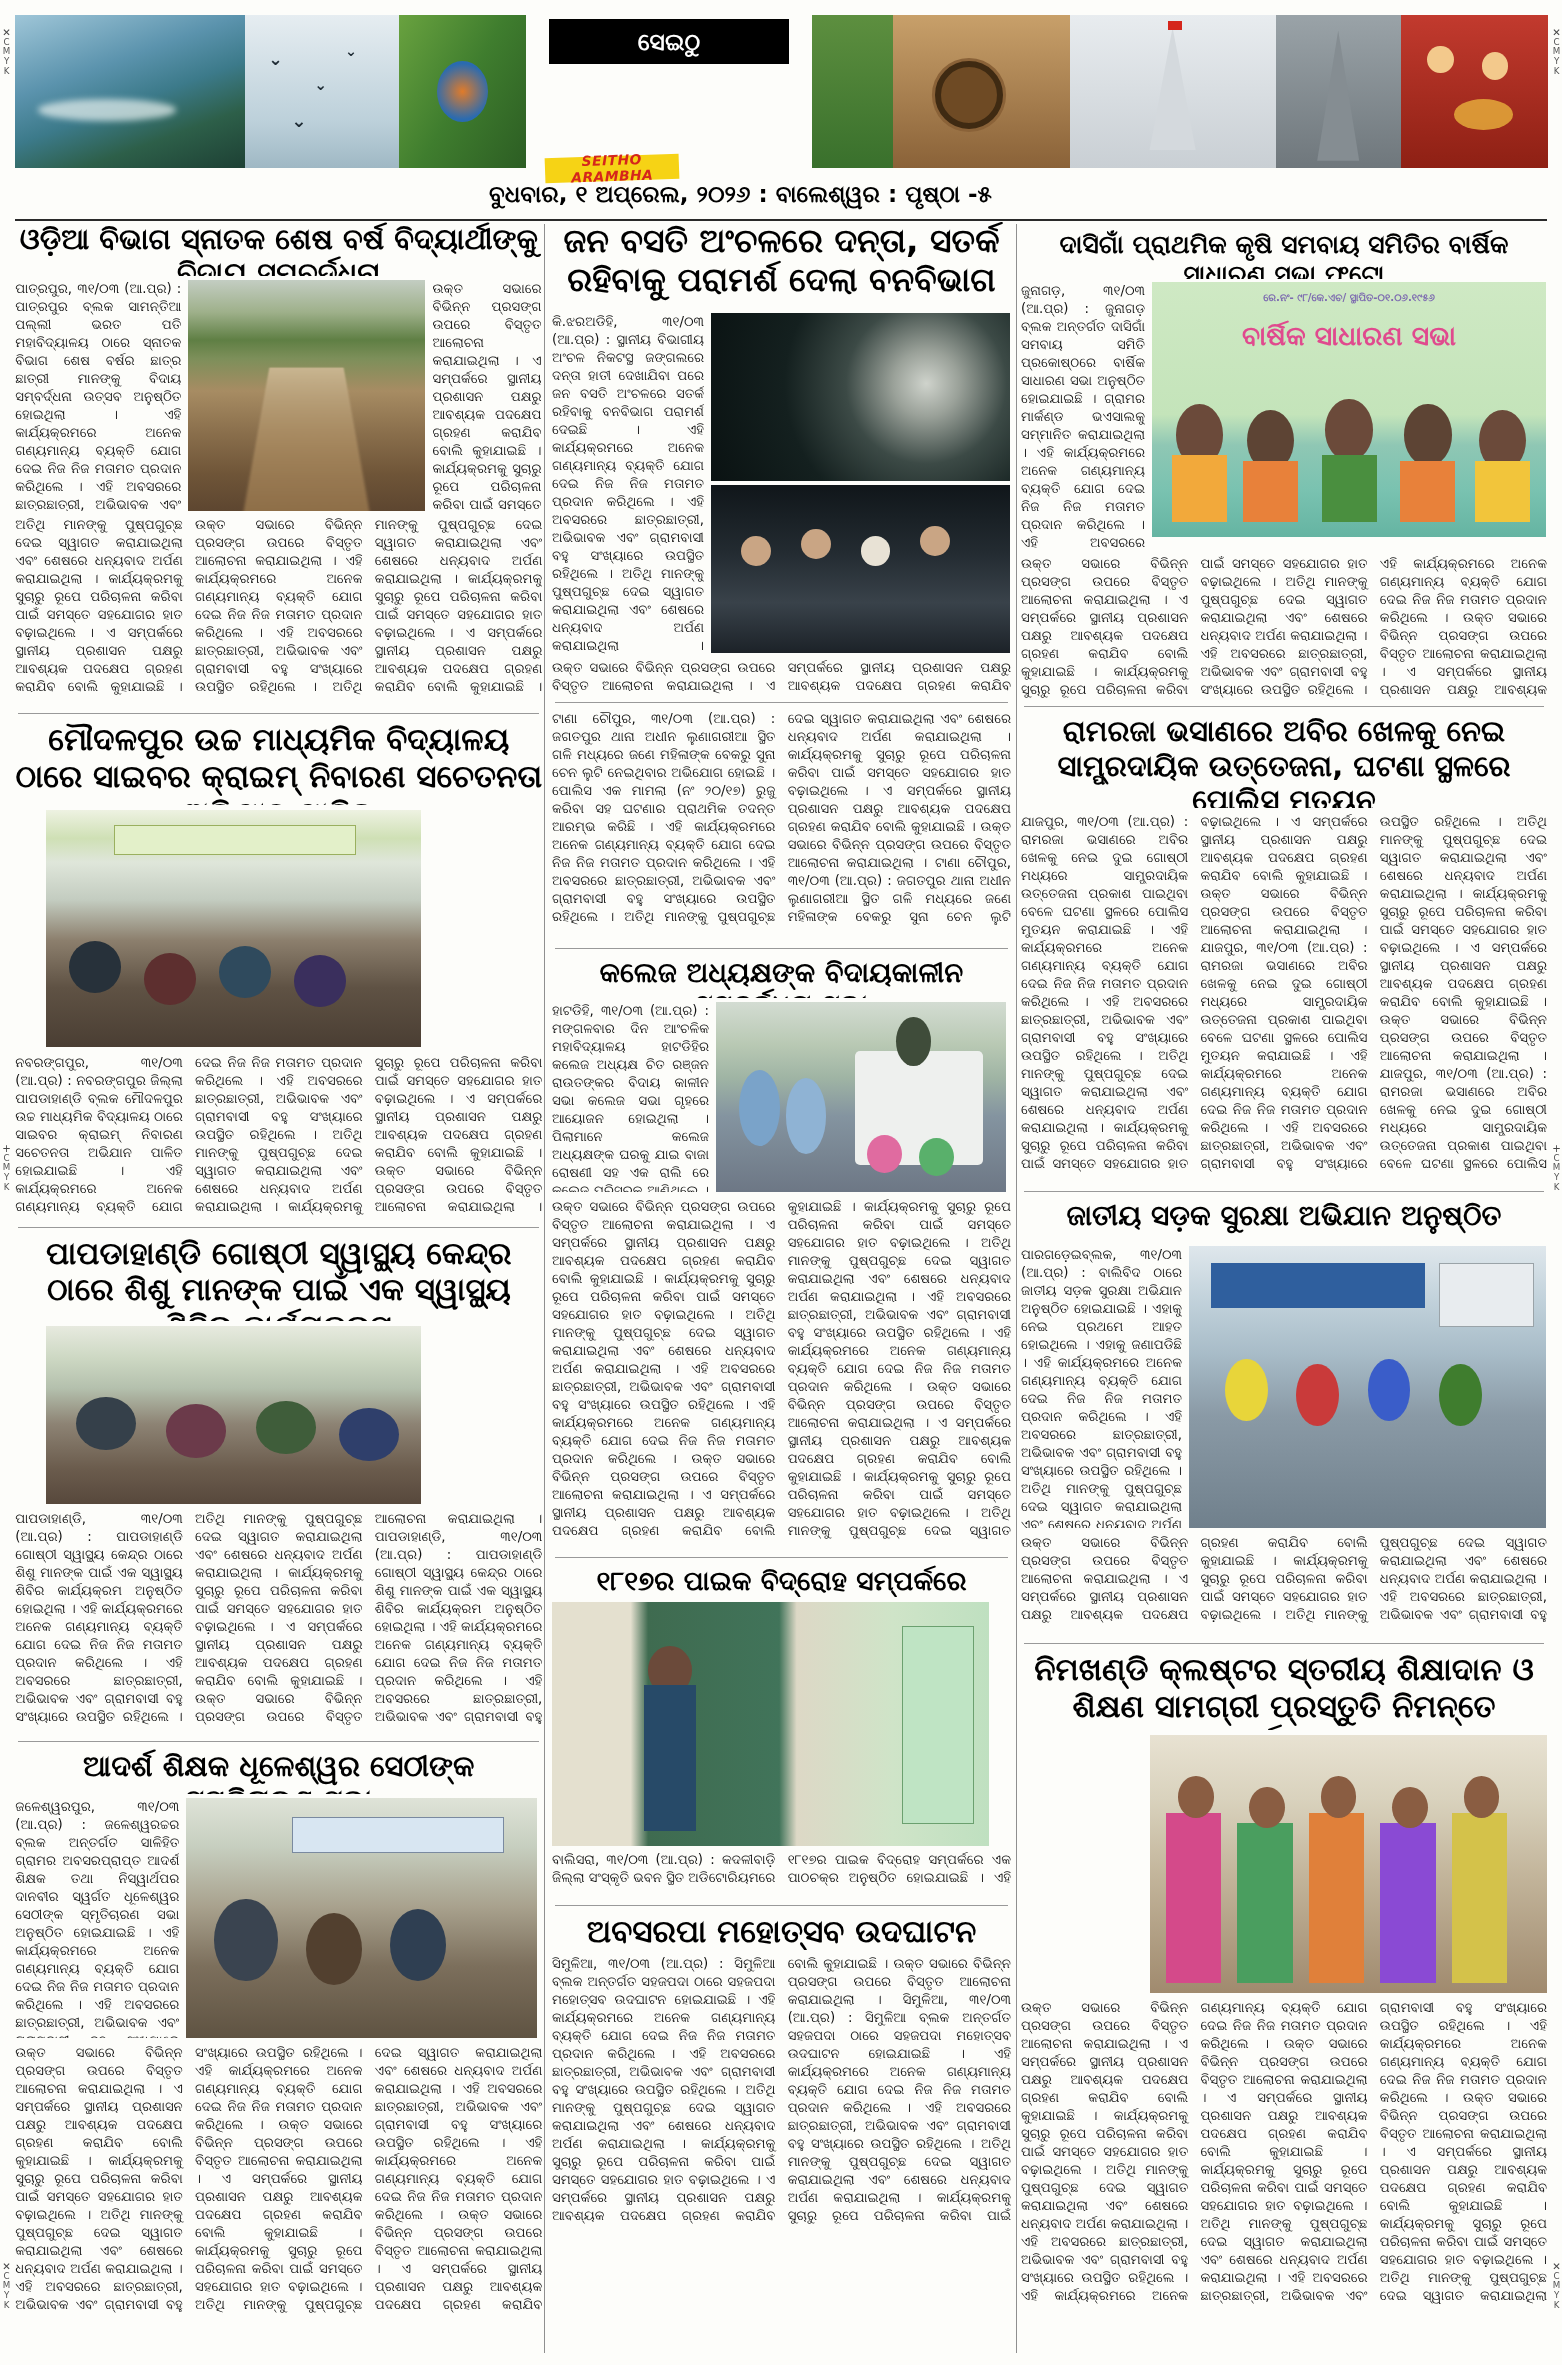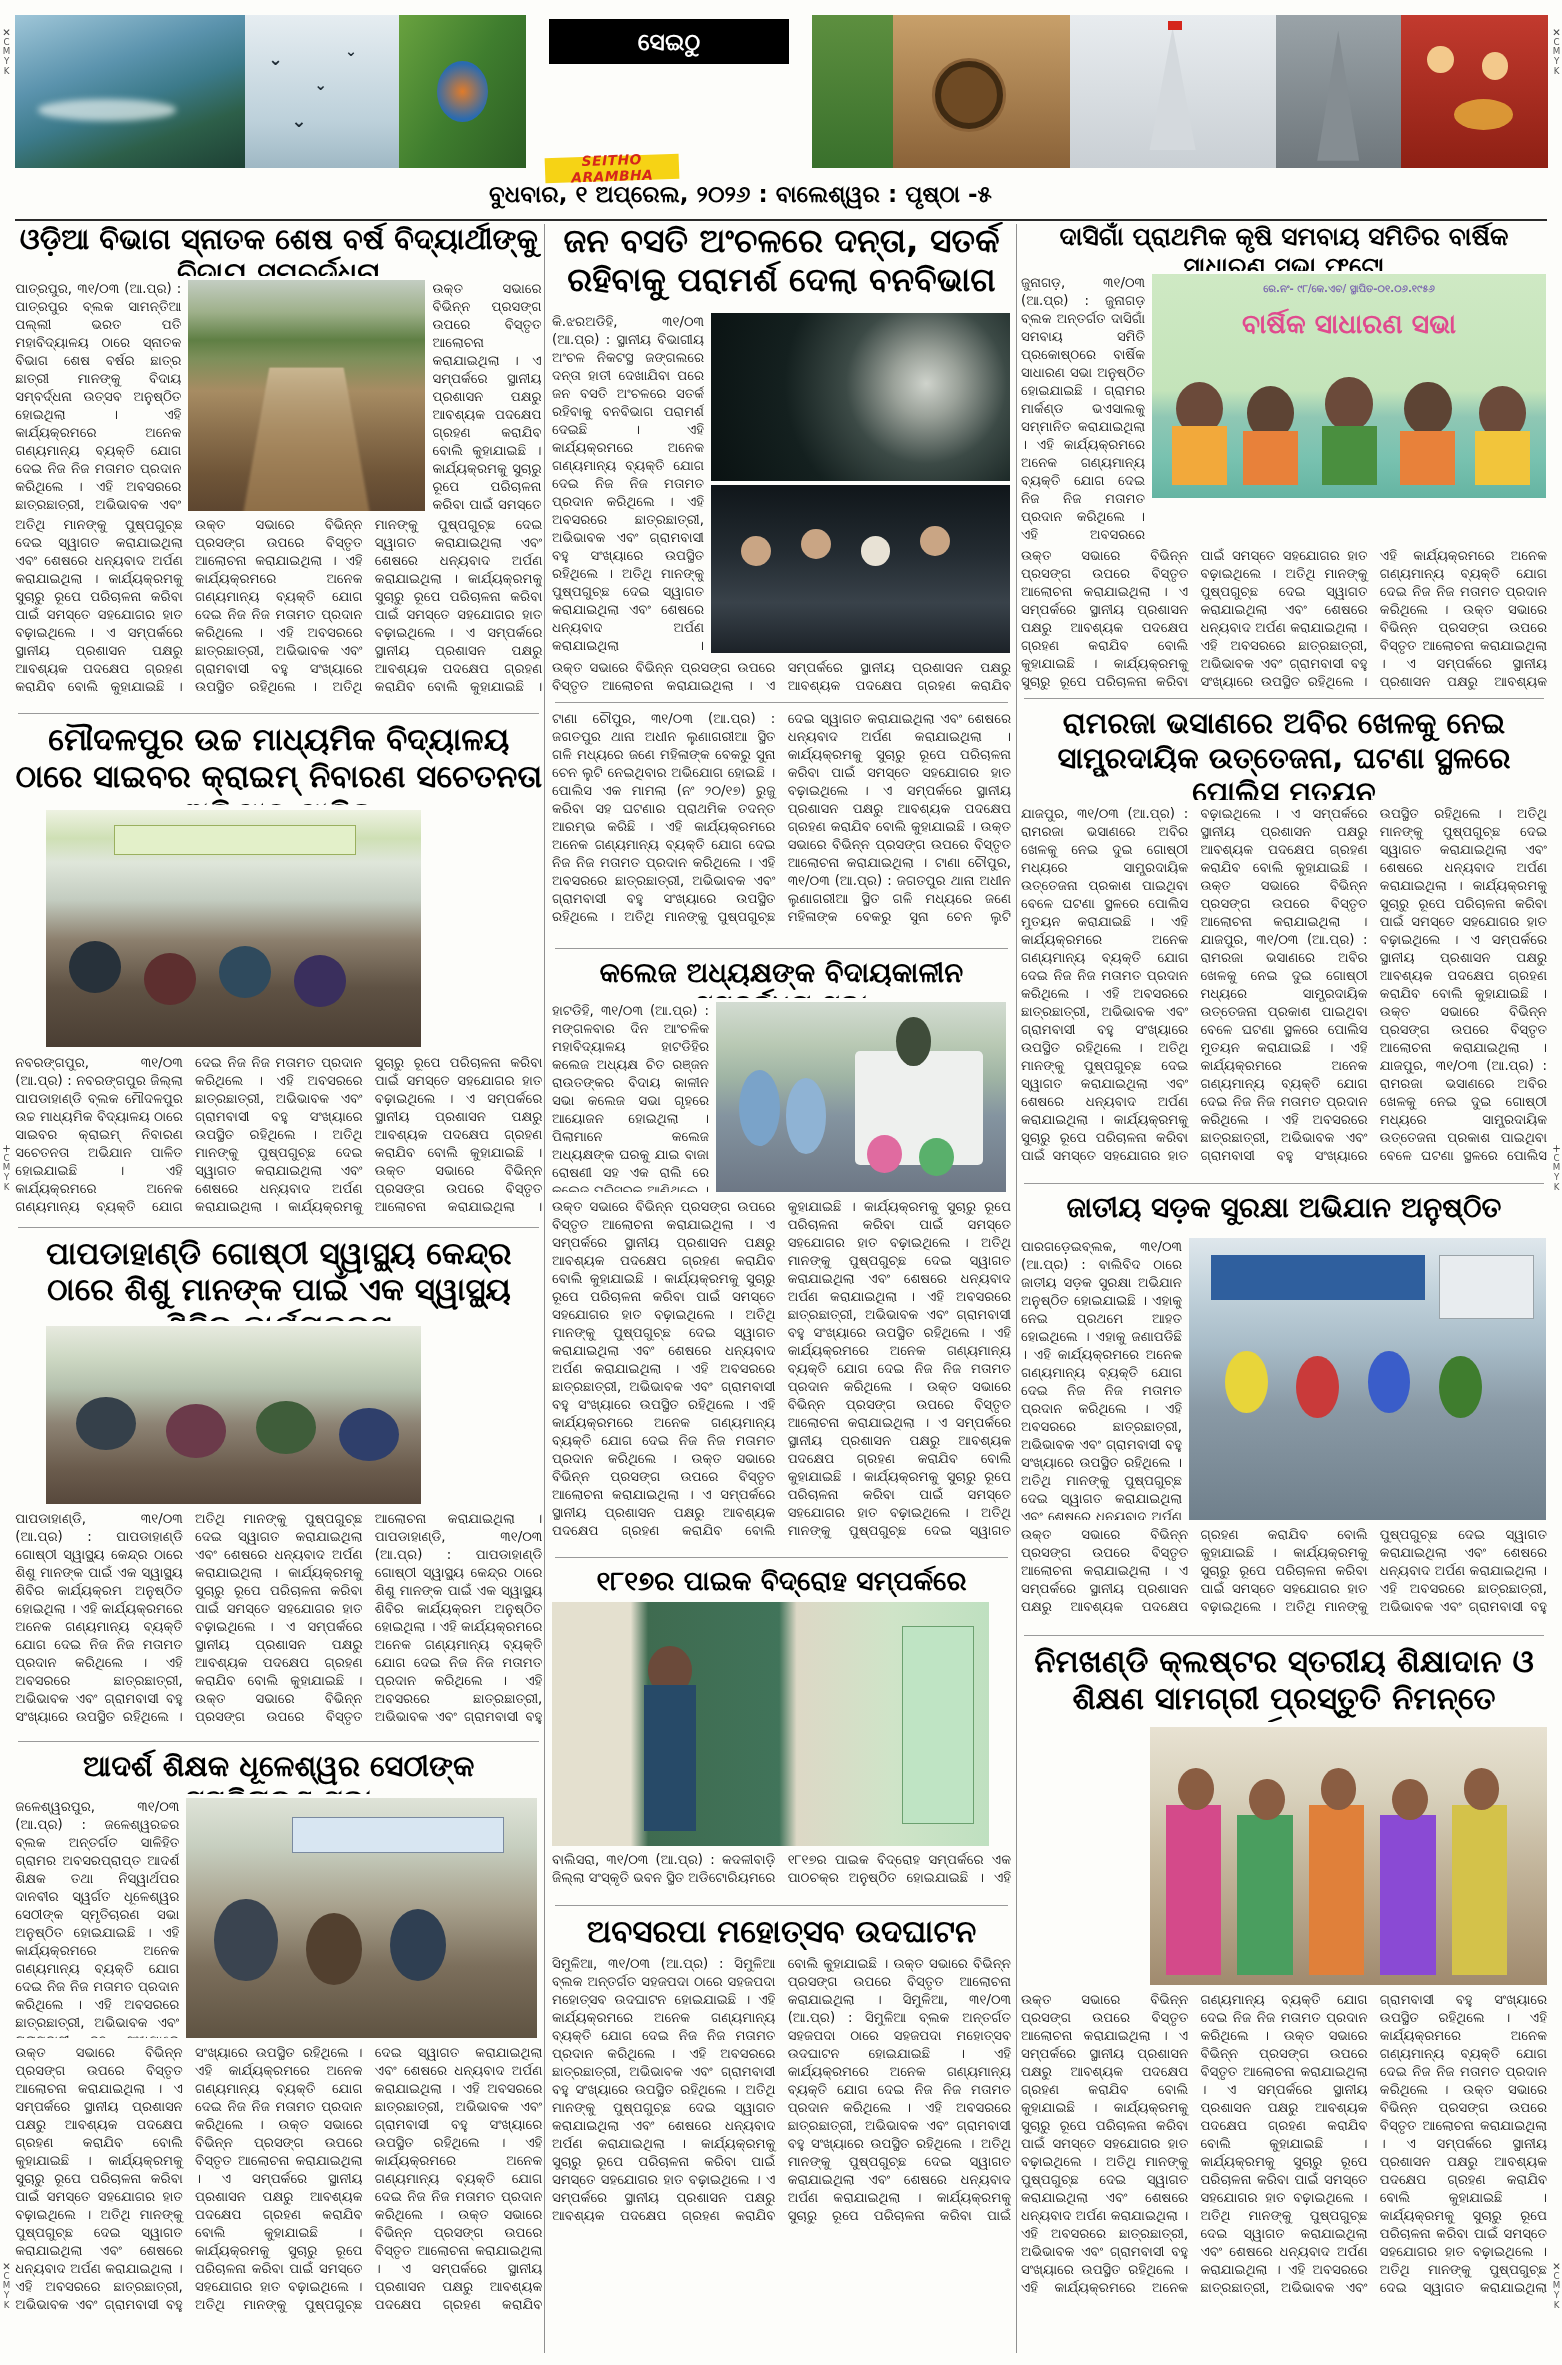--- a/index.html
+++ b/index.html
@@ -246,27 +246,27 @@
     </div>
 
     <div class="sep"></div>
 
     <div>
       <div class="hl" style="font-size:31px;height:37px;">ଅବସରପା ମହୋତ୍ସବ ଉଦଘାଟନ</div>
       <div class="bt" style="column-count:2;height:286px;margin-top:5.1px;">ସିମୁଳିଆ, ୩୧/୦୩ (ଆ.ପ୍ର) : ସିମୁଳିଆ ବ୍ଲକ ଅନ୍ତର୍ଗତ ସହଜପଦା ଠାରେ ସହଜପଦା ମହୋତ୍ସବ ଉଦଘାଟନ ହୋଇଯାଇଛି । ଏହି କାର୍ଯ୍ୟକ୍ରମରେ ଅନେକ ଗଣ୍ୟମାନ୍ୟ ବ୍ୟକ୍ତି ଯୋଗ ଦେଇ ନିଜ ନିଜ ମତାମତ ପ୍ରଦାନ କରିଥିଲେ । ଏହି ଅବସରରେ ଛାତ୍ରଛାତ୍ରୀ, ଅଭିଭାବକ ଏବଂ ଗ୍ରାମବାସୀ ବହୁ ସଂଖ୍ୟାରେ ଉପସ୍ଥିତ ରହିଥିଲେ । ଅତିଥି ମାନଙ୍କୁ ପୁଷ୍ପଗୁଚ୍ଛ ଦେଇ ସ୍ୱାଗତ କରାଯାଇଥିଲା ଏବଂ ଶେଷରେ ଧନ୍ୟବାଦ ଅର୍ପଣ କରାଯାଇଥିଲା । କାର୍ଯ୍ୟକ୍ରମକୁ ସୁଚାରୁ ରୂପେ ପରିଚାଳନା କରିବା ପାଇଁ ସମସ୍ତେ ସହଯୋଗର ହାତ ବଢ଼ାଇଥିଲେ । ଏ ସମ୍ପର୍କରେ ସ୍ଥାନୀୟ ପ୍ରଶାସନ ପକ୍ଷରୁ ଆବଶ୍ୟକ ପଦକ୍ଷେପ ଗ୍ରହଣ କରାଯିବ ବୋଲି କୁହାଯାଇଛି । ଉକ୍ତ ସଭାରେ ବିଭିନ୍ନ ପ୍ରସଙ୍ଗ ଉପରେ ବିସ୍ତୃତ ଆଲୋଚନା କରାଯାଇଥିଲା । ସିମୁଳିଆ, ୩୧/୦୩ (ଆ.ପ୍ର) : ସିମୁଳିଆ ବ୍ଲକ ଅନ୍ତର୍ଗତ ସହଜପଦା ଠାରେ ସହଜପଦା ମହୋତ୍ସବ ଉଦଘାଟନ ହୋଇଯାଇଛି । ଏହି କାର୍ଯ୍ୟକ୍ରମରେ ଅନେକ ଗଣ୍ୟମାନ୍ୟ ବ୍ୟକ୍ତି ଯୋଗ ଦେଇ ନିଜ ନିଜ ମତାମତ ପ୍ରଦାନ କରିଥିଲେ । ଏହି ଅବସରରେ ଛାତ୍ରଛାତ୍ରୀ, ଅଭିଭାବକ ଏବଂ ଗ୍ରାମବାସୀ ବହୁ ସଂଖ୍ୟାରେ ଉପସ୍ଥିତ ରହିଥିଲେ । ଅତିଥି ମାନଙ୍କୁ ପୁଷ୍ପଗୁଚ୍ଛ ଦେଇ ସ୍ୱାଗତ କରାଯାଇଥିଲା ଏବଂ ଶେଷରେ ଧନ୍ୟବାଦ ଅର୍ପଣ କରାଯାଇଥିଲା । କାର୍ଯ୍ୟକ୍ରମକୁ ସୁଚାରୁ ରୂପେ ପରିଚାଳନା କରିବା ପାଇଁ ସମସ୍ତେ ସହଯୋଗର ହାତ ବଢ଼ାଇଥିଲେ । ଏ ସମ୍ପର୍କରେ ସ୍ଥାନୀୟ ପ୍ରଶାସନ ପକ୍ଷରୁ ଆବଶ୍ୟକ ପଦକ୍ଷେପ ଗ୍ରହଣ କରାଯିବ ବୋଲି କୁହାଯାଇଛି । ଉକ୍ତ ସଭାରେ ବିଭିନ୍ନ ପ୍ରସଙ୍ଗ ଉପରେ ବିସ୍ତୃତ ଆଲୋଚନା କରାଯାଇଥିଲା । ସିମୁଳିଆ, ୩୧/୦୩ (ଆ.ପ୍ର) : ସିମୁଳିଆ ବ୍ଲକ ଅନ୍ତର୍ଗତ ସହଜପଦା ଠାରେ ସହଜପଦା ମହୋତ୍ସବ ଉଦଘାଟନ ହୋଇଯାଇଛି । ଏହି କାର୍ଯ୍ୟକ୍ରମରେ ଅନେକ ଗଣ୍ୟମାନ୍ୟ ବ୍ୟକ୍ତି ଯୋଗ ଦେଇ ନିଜ ନିଜ ମତାମତ ପ୍ରଦାନ କରିଥିଲେ । ଏହି ଅବସରରେ ଛାତ୍ରଛାତ୍ରୀ, ଅଭିଭାବକ ଏବଂ ଗ୍ରାମବାସୀ ବହୁ ସଂଖ୍ୟାରେ ଉପସ୍ଥିତ ରହିଥିଲେ । ଅତିଥି ମାନଙ୍କୁ ପୁଷ୍ପଗୁଚ୍ଛ ଦେଇ ସ୍ୱାଗତ କରାଯାଇଥିଲା ଏବଂ ଶେଷରେ ଧନ୍ୟବାଦ ଅର୍ପଣ କରାଯାଇଥିଲା । କାର୍ଯ୍ୟକ୍ରମକୁ ସୁଚାରୁ ରୂପେ ପରିଚାଳନା କରିବା ପାଇଁ ସମସ୍ତେ ସହଯୋଗର ହାତ ବଢ଼ାଇଥିଲେ । ଏ ସମ୍ପର୍କରେ ସ୍ଥାନୀୟ ପ୍ରଶାସନ ପକ୍ଷରୁ ଆବଶ୍ୟକ ପଦକ୍ଷେପ ଗ୍ରହଣ କରାଯିବ ବୋଲି କୁହାଯାଇଛି । ଉକ୍ତ ସଭାରେ ବିଭିନ୍ନ ପ୍ରସଙ୍ଗ ଉପରେ ବିସ୍ତୃତ ଆଲୋଚନା କରାଯାଇଥିଲା । ସିମୁଳିଆ, ୩୧/୦୩ (ଆ.ପ୍ର) : ସିମୁଳିଆ ବ୍ଲକ ଅନ୍ତର୍ଗତ ସହଜପଦା ଠାରେ ସହଜପଦା ମହୋତ୍ସବ ଉଦଘାଟନ ହୋଇଯାଇଛି । ଏହି କାର୍ଯ୍ୟକ୍ରମରେ ଅନେକ ଗଣ୍ୟମାନ୍ୟ ବ୍ୟକ୍ତି ଯୋଗ ଦେଇ ନିଜ ନିଜ ମତାମତ ପ୍ରଦାନ କରିଥିଲେ । ଏହି ଅବସରରେ ଛାତ୍ରଛାତ୍ରୀ, ଅଭିଭାବକ ଏବଂ ଗ୍ରାମବାସୀ ବହୁ ସଂଖ୍ୟାରେ ଉପସ୍ଥିତ ରହିଥିଲେ । ଅତିଥି ମାନଙ୍କୁ ପୁଷ୍ପଗୁଚ୍ଛ ଦେଇ ସ୍ୱାଗତ କରାଯାଇଥିଲା ଏବଂ ଶେଷରେ ଧନ୍ୟବାଦ ଅର୍ପଣ କରାଯାଇଥିଲା । କାର୍ଯ୍ୟକ୍ରମକୁ ସୁଚାରୁ ରୂପେ ପରିଚାଳନା କରିବା ପାଇଁ ସମସ୍ତେ ସହଯୋଗର ହାତ ବଢ଼ାଇଥିଲେ । ଏ ସମ୍ପର୍କରେ ସ୍ଥାନୀୟ ପ୍ରଶାସନ ପକ୍ଷରୁ ଆବଶ୍ୟକ ପଦକ୍ଷେପ ଗ୍ରହଣ କରାଯିବ ବୋଲି କୁହାଯାଇଛି । ଉକ୍ତ ସଭାରେ ବିଭିନ୍ନ ପ୍ରସଙ୍ଗ ଉପରେ ବିସ୍ତୃତ ଆଲୋଚନା କରାଯାଇଥିଲା । ସିମୁଳିଆ, ୩୧/୦୩ (ଆ.ପ୍ର) : ସିମୁଳିଆ ବ୍ଲକ ଅନ୍ତର୍ଗତ ସହଜପଦା ଠାରେ ସହଜପଦା ମହୋତ୍ସବ ଉଦଘାଟନ ହୋଇଯାଇଛି । ଏହି କାର୍ଯ୍ୟକ୍ରମରେ ଅନେକ ଗଣ୍ୟମାନ୍ୟ ବ୍ୟକ୍ତି ଯୋଗ ଦେଇ ନିଜ ନିଜ ମତାମତ ପ୍ରଦାନ କରିଥିଲେ । ଏହି ଅବସରରେ ଛାତ୍ରଛାତ୍ରୀ, ଅଭିଭାବକ ଏବଂ ଗ୍ରାମବାସୀ ବହୁ ସଂଖ୍ୟାରେ ଉପସ୍ଥିତ ରହିଥିଲେ । ଅତିଥି ମାନଙ୍କୁ ପୁଷ୍ପଗୁଚ୍ଛ ଦେଇ ସ୍ୱାଗତ କରାଯାଇଥିଲା ଏବଂ ଶେଷରେ ଧନ୍ୟବାଦ ଅର୍ପଣ କରାଯାଇଥିଲା । କାର୍ଯ୍ୟକ୍ରମକୁ ସୁଚାରୁ ରୂପେ ପରିଚାଳନା କରିବା ପାଇଁ ସମସ୍ତେ ସହଯୋଗର ହାତ ବଢ଼ାଇଥିଲେ । ଏ ସମ୍ପର୍କରେ ସ୍ଥାନୀୟ ପ୍ରଶାସନ ପକ୍ଷରୁ ଆବଶ୍ୟକ ପଦକ୍ଷେପ ଗ୍ରହଣ କରାଯିବ ବୋଲି କୁହାଯାଇଛି । ଉକ୍ତ ସଭାରେ ବିଭିନ୍ନ ପ୍ରସଙ୍ଗ ଉପରେ ବିସ୍ତୃତ ଆଲୋଚନା କରାଯାଇଥିଲା । ସିମୁଳିଆ, ୩୧/୦୩ (ଆ.ପ୍ର) : ସିମୁଳିଆ ବ୍ଲକ ଅନ୍ତର୍ଗତ ସହଜପଦା ଠାରେ ସହଜପଦା ମହୋତ୍ସବ ଉଦଘାଟନ ହୋଇଯାଇଛି । ଏହି କାର୍ଯ୍ୟକ୍ରମରେ ଅନେକ ଗଣ୍ୟମାନ୍ୟ ବ୍ୟକ୍ତି ଯୋଗ ଦେଇ ନିଜ ନିଜ ମତାମତ ପ୍ରଦାନ କରିଥିଲେ । ଏହି ଅବସରରେ ଛାତ୍ରଛାତ୍ରୀ, ଅଭିଭାବକ ଏବଂ ଗ୍ରାମବାସୀ ବହୁ ସଂଖ୍ୟାରେ ଉପସ୍ଥିତ ରହିଥିଲେ । ଅତିଥି ମାନଙ୍କୁ ପୁଷ୍ପଗୁଚ୍ଛ ଦେଇ ସ୍ୱାଗତ କରାଯାଇଥିଲା ଏବଂ ଶେଷରେ ଧନ୍ୟବାଦ ଅର୍ପଣ କରାଯାଇଥିଲା । କାର୍ଯ୍ୟକ୍ରମକୁ ସୁଚାରୁ ରୂପେ ପରିଚାଳନା କରିବା ପାଇଁ ସମସ୍ତେ ସହଯୋଗର ହାତ ବଢ଼ାଇଥିଲେ । ଏ ସମ୍ପର୍କରେ ସ୍ଥାନୀୟ ପ୍ରଶାସନ ପକ୍ଷରୁ ଆବଶ୍ୟକ ପଦକ୍ଷେପ ଗ୍ରହଣ କରାଯିବ ବୋଲି କୁହାଯାଇଛି । ଉକ୍ତ ସଭାରେ ବିଭିନ୍ନ ପ୍ରସଙ୍ଗ ଉପରେ ବିସ୍ତୃତ ଆଲୋଚନା କରାଯାଇଥିଲା । </div>
     </div>
   </div>
 
-  <div class="group" style="left:1021px;width:526px;">
+  <div class="group" style="left:1021px;width:526px;margin-top:8px;">
 
     <div>
       <div class="hl" style="font-size:25px;height:49px;">ଦାସିଗାଁ ପ୍ରାଥମିକ କୃଷି ସମବାୟ ସମିତିର ବାର୍ଷିକ ସାଧାରଣ ସଭା ଫଟୋ</div>
       <div class="row" style="margin-top:3.1px;">
         <div class="ncol" style="width:124px;height:267px;">ଜୁନାଗଡ଼, ୩୧/୦୩ (ଆ.ପ୍ର) : ଜୁନାଗଡ଼ ବ୍ଲକ ଅନ୍ତର୍ଗତ ଦାସିଗାଁ ସମବାୟ ସମିତି ପ୍ରକୋଷ୍ଠରେ ବାର୍ଷିକ ସାଧାରଣ ସଭା ଅନୁଷ୍ଠିତ ହୋଇଯାଇଛି । ଗ୍ରାମର ମାର୍କଣ୍ଡ ଭଏସାଲକୁ ସମ୍ମାନିତ କରାଯାଇଥିଲା । ଏହି କାର୍ଯ୍ୟକ୍ରମରେ ଅନେକ ଗଣ୍ୟମାନ୍ୟ ବ୍ୟକ୍ତି ଯୋଗ ଦେଇ ନିଜ ନିଜ ମତାମତ ପ୍ରଦାନ କରିଥିଲେ । ଏହି ଅବସରରେ ଛାତ୍ରଛାତ୍ରୀ, ଅଭିଭାବକ ଏବଂ ଗ୍ରାମବାସୀ ବହୁ ସଂଖ୍ୟାରେ ଉପସ୍ଥିତ ରହିଥିଲେ । ଅତିଥି ମାନଙ୍କୁ ପୁଷ୍ପଗୁଚ୍ଛ ଦେଇ ସ୍ୱାଗତ କରାଯାଇଥିଲା ଏବଂ ଶେଷରେ ଧନ୍ୟବାଦ ଅର୍ପଣ କରାଯାଇଥିଲା । କାର୍ଯ୍ୟକ୍ରମକୁ ସୁଚାରୁ ରୂପେ ପରିଚାଳନା କରିବା ପାଇଁ ସମସ୍ତେ ସହଯୋଗର ହାତ ବଢ଼ାଇଥିଲେ । ଏ ସମ୍ପର୍କରେ ସ୍ଥାନୀୟ ପ୍ରଶାସନ ପକ୍ଷରୁ ଆବଶ୍ୟକ ପଦକ୍ଷେପ ଗ୍ରହଣ କରାଯିବ ବୋଲି କୁହାଯାଇଛି । ଉକ୍ତ ସଭାରେ ବିଭିନ୍ନ ପ୍ରସଙ୍ଗ ଉପରେ ବିସ୍ତୃତ ଆଲୋଚନା କରାଯାଇଥିଲା । ଜୁନାଗଡ଼, ୩୧/୦୩ (ଆ.ପ୍ର) : ଜୁନାଗଡ଼ ବ୍ଲକ ଅନ୍ତର୍ଗତ ଦାସିଗାଁ ସମବାୟ ସମିତି ପ୍ରକୋଷ୍ଠରେ ବାର୍ଷିକ ସାଧାରଣ ସଭା ଅନୁଷ୍ଠିତ ହୋଇଯାଇଛି । ଗ୍ରାମର ମାର୍କଣ୍ଡ ଭଏସାଲକୁ ସମ୍ମାନିତ କରାଯାଇଥିଲା । ଏହି କାର୍ଯ୍ୟକ୍ରମରେ ଅନେକ ଗଣ୍ୟମାନ୍ୟ ବ୍ୟକ୍ତି ଯୋଗ ଦେଇ ନିଜ ନିଜ ମତାମତ ପ୍ରଦାନ କରିଥିଲେ । ଏହି ଅବସରରେ ଛାତ୍ରଛାତ୍ରୀ, ଅଭିଭାବକ ଏବଂ ଗ୍ରାମବାସୀ ବହୁ ସଂଖ୍ୟାରେ ଉପସ୍ଥିତ ରହିଥିଲେ । ଅତିଥି ମାନଙ୍କୁ ପୁଷ୍ପଗୁଚ୍ଛ ଦେଇ ସ୍ୱାଗତ କରାଯାଇଥିଲା ଏବଂ ଶେଷରେ ଧନ୍ୟବାଦ ଅର୍ପଣ କରାଯାଇଥିଲା । କାର୍ଯ୍ୟକ୍ରମକୁ ସୁଚାରୁ ରୂପେ ପରିଚାଳନା କରିବା ପାଇଁ ସମସ୍ତେ ସହଯୋଗର ହାତ ବଢ଼ାଇଥିଲେ । ଏ ସମ୍ପର୍କରେ ସ୍ଥାନୀୟ ପ୍ରଶାସନ ପକ୍ଷରୁ ଆବଶ୍ୟକ ପଦକ୍ଷେପ ଗ୍ରହଣ କରାଯିବ ବୋଲି କୁହାଯାଇଛି । ଉକ୍ତ ସଭାରେ ବିଭିନ୍ନ ପ୍ରସଙ୍ଗ ଉପରେ ବିସ୍ତୃତ ଆଲୋଚନା କରାଯାଇଥିଲା । ଜୁନାଗଡ଼, ୩୧/୦୩ (ଆ.ପ୍ର) : ଜୁନାଗଡ଼ ବ୍ଲକ ଅନ୍ତର୍ଗତ ଦାସିଗାଁ ସମବାୟ ସମିତି ପ୍ରକୋଷ୍ଠରେ ବାର୍ଷିକ ସାଧାରଣ ସଭା ଅନୁଷ୍ଠିତ ହୋଇଯାଇଛି । ଗ୍ରାମର ମାର୍କଣ୍ଡ ଭଏସାଲକୁ ସମ୍ମାନିତ କରାଯାଇଥିଲା । ଏହି କାର୍ଯ୍ୟକ୍ରମରେ ଅନେକ ଗଣ୍ୟମାନ୍ୟ ବ୍ୟକ୍ତି ଯୋଗ ଦେଇ ନିଜ ନିଜ ମତାମତ ପ୍ରଦାନ କରିଥିଲେ । ଏହି ଅବସରରେ ଛାତ୍ରଛାତ୍ରୀ, ଅଭିଭାବକ ଏବଂ ଗ୍ରାମବାସୀ ବହୁ ସଂଖ୍ୟାରେ ଉପସ୍ଥିତ ରହିଥିଲେ । ଅତିଥି ମାନଙ୍କୁ ପୁଷ୍ପଗୁଚ୍ଛ ଦେଇ ସ୍ୱାଗତ କରାଯାଇଥିଲା ଏବଂ ଶେଷରେ ଧନ୍ୟବାଦ ଅର୍ପଣ କରାଯାଇଥିଲା । କାର୍ଯ୍ୟକ୍ରମକୁ ସୁଚାରୁ ରୂପେ ପରିଚାଳନା କରିବା ପାଇଁ ସମସ୍ତେ ସହଯୋଗର ହାତ ବଢ଼ାଇଥିଲେ । ଏ ସମ୍ପର୍କରେ ସ୍ଥାନୀୟ ପ୍ରଶାସନ ପକ୍ଷରୁ ଆବଶ୍ୟକ ପଦକ୍ଷେପ ଗ୍ରହଣ କରାଯିବ ବୋଲି କୁହାଯାଇଛି । ଉକ୍ତ ସଭାରେ ବିଭିନ୍ନ ପ୍ରସଙ୍ଗ ଉପରେ ବିସ୍ତୃତ ଆଲୋଚନା କରାଯାଇଥିଲା । ଜୁନାଗଡ଼, ୩୧/୦୩ (ଆ.ପ୍ର) : ଜୁନାଗଡ଼ ବ୍ଲକ ଅନ୍ତର୍ଗତ ଦାସିଗାଁ ସମବାୟ ସମିତି ପ୍ରକୋଷ୍ଠରେ ବାର୍ଷିକ ସାଧାରଣ ସଭା ଅନୁଷ୍ଠିତ ହୋଇଯାଇଛି । ଗ୍ରାମର ମାର୍କଣ୍ଡ ଭଏସାଲକୁ ସମ୍ମାନିତ କରାଯାଇଥିଲା । ଏହି କାର୍ଯ୍ୟକ୍ରମରେ ଅନେକ ଗଣ୍ୟମାନ୍ୟ ବ୍ୟକ୍ତି ଯୋଗ ଦେଇ ନିଜ ନିଜ ମତାମତ ପ୍ରଦାନ କରିଥିଲେ । ଏହି ଅବସରରେ ଛାତ୍ରଛାତ୍ରୀ, ଅଭିଭାବକ ଏବଂ ଗ୍ରାମବାସୀ ବହୁ ସଂଖ୍ୟାରେ ଉପସ୍ଥିତ ରହିଥିଲେ । ଅତିଥି ମାନଙ୍କୁ ପୁଷ୍ପଗୁଚ୍ଛ ଦେଇ ସ୍ୱାଗତ କରାଯାଇଥିଲା ଏବଂ ଶେଷରେ ଧନ୍ୟବାଦ ଅର୍ପଣ କରାଯାଇଥିଲା । କାର୍ଯ୍ୟକ୍ରମକୁ ସୁଚାରୁ ରୂପେ ପରିଚାଳନା କରିବା ପାଇଁ ସମସ୍ତେ ସହଯୋଗର ହାତ ବଢ଼ାଇଥିଲେ । ଏ ସମ୍ପର୍କରେ ସ୍ଥାନୀୟ ପ୍ରଶାସନ ପକ୍ଷରୁ ଆବଶ୍ୟକ ପଦକ୍ଷେପ ଗ୍ରହଣ କରାଯିବ ବୋଲି କୁହାଯାଇଛି । ଉକ୍ତ ସଭାରେ ବିଭିନ୍ନ ପ୍ରସଙ୍ଗ ଉପରେ ବିସ୍ତୃତ ଆଲୋଚନା କରାଯାଇଥିଲା । ଜୁନାଗଡ଼, ୩୧/୦୩ (ଆ.ପ୍ର) : ଜୁନାଗଡ଼ ବ୍ଲକ ଅନ୍ତର୍ଗତ ଦାସିଗାଁ ସମବାୟ ସମିତି ପ୍ରକୋଷ୍ଠରେ ବାର୍ଷିକ ସାଧାରଣ ସଭା ଅନୁଷ୍ଠିତ ହୋଇଯାଇଛି । ଗ୍ରାମର ମାର୍କଣ୍ଡ ଭଏସାଲକୁ ସମ୍ମାନିତ କରାଯାଇଥିଲା । ଏହି କାର୍ଯ୍ୟକ୍ରମରେ ଅନେକ ଗଣ୍ୟମାନ୍ୟ ବ୍ୟକ୍ତି ଯୋଗ ଦେଇ ନିଜ ନିଜ ମତାମତ ପ୍ରଦାନ କରିଥିଲେ । ଏହି ଅବସରରେ ଛାତ୍ରଛାତ୍ରୀ, ଅଭିଭାବକ ଏବଂ ଗ୍ରାମବାସୀ ବହୁ ସଂଖ୍ୟାରେ ଉପସ୍ଥିତ ରହିଥିଲେ । ଅତିଥି ମାନଙ୍କୁ ପୁଷ୍ପଗୁଚ୍ଛ ଦେଇ ସ୍ୱାଗତ କରାଯାଇଥିଲା ଏବଂ ଶେଷରେ ଧନ୍ୟବାଦ ଅର୍ପଣ କରାଯାଇଥିଲା । କାର୍ଯ୍ୟକ୍ରମକୁ ସୁଚାରୁ ରୂପେ ପରିଚାଳନା କରିବା ପାଇଁ ସମସ୍ତେ ସହଯୋଗର ହାତ ବଢ଼ାଇଥିଲେ । ଏ ସମ୍ପର୍କରେ ସ୍ଥାନୀୟ ପ୍ରଶାସନ ପକ୍ଷରୁ ଆବଶ୍ୟକ ପଦକ୍ଷେପ ଗ୍ରହଣ କରାଯିବ ବୋଲି କୁହାଯାଇଛି । ଉକ୍ତ ସଭାରେ ବିଭିନ୍ନ ପ୍ରସଙ୍ଗ ଉପରେ ବିସ୍ତୃତ ଆଲୋଚନା କରାଯାଇଥିଲା । ଜୁନାଗଡ଼, ୩୧/୦୩ (ଆ.ପ୍ର) : ଜୁନାଗଡ଼ ବ୍ଲକ ଅନ୍ତର୍ଗତ ଦାସିଗାଁ ସମବାୟ ସମିତି ପ୍ରକୋଷ୍ଠରେ ବାର୍ଷିକ ସାଧାରଣ ସଭା ଅନୁଷ୍ଠିତ ହୋଇଯାଇଛି । ଗ୍ରାମର ମାର୍କଣ୍ଡ ଭଏସାଲକୁ ସମ୍ମାନିତ କରାଯାଇଥିଲା । ଏହି କାର୍ଯ୍ୟକ୍ରମରେ ଅନେକ ଗଣ୍ୟମାନ୍ୟ ବ୍ୟକ୍ତି ଯୋଗ ଦେଇ ନିଜ ନିଜ ମତାମତ ପ୍ରଦାନ କରିଥିଲେ । ଏହି ଅବସରରେ ଛାତ୍ରଛାତ୍ରୀ, ଅଭିଭାବକ ଏବଂ ଗ୍ରାମବାସୀ ବହୁ ସଂଖ୍ୟାରେ ଉପସ୍ଥିତ ରହିଥିଲେ । ଅତିଥି ମାନଙ୍କୁ ପୁଷ୍ପଗୁଚ୍ଛ ଦେଇ ସ୍ୱାଗତ କରାଯାଇଥିଲା ଏବଂ ଶେଷରେ ଧନ୍ୟବାଦ ଅର୍ପଣ କରାଯାଇଥିଲା । କାର୍ଯ୍ୟକ୍ରମକୁ ସୁଚାରୁ ରୂପେ ପରିଚାଳନା କରିବା ପାଇଁ ସମସ୍ତେ ସହଯୋଗର ହାତ ବଢ଼ାଇଥିଲେ । ଏ ସମ୍ପର୍କରେ ସ୍ଥାନୀୟ ପ୍ରଶାସନ ପକ୍ଷରୁ ଆବଶ୍ୟକ ପଦକ୍ଷେପ ଗ୍ରହଣ କରାଯିବ ବୋଲି କୁହାଯାଇଛି । ଉକ୍ତ ସଭାରେ ବିଭିନ୍ନ ପ୍ରସଙ୍ଗ ଉପରେ ବିସ୍ତୃତ ଆଲୋଚନା କରାଯାଇଥିଲା । </div>
-        <div class="photo ph-agm" style="width:394px;height:224px;">
+        <div class="photo ph-agm" style="width:394px;height:255px;">
           <div class="banner-s">ରେ.ନଂ- ୯୮/କେ.ଏଚ/ ସ୍ଥାପିତ-୦୧.୦୬.୧୯୫୬</div>
           <div class="banner-t">ବାର୍ଷିକ ସାଧାରଣ ସଭା</div>
           <div class="blob" style="left:6%;top:48%;width:12%;height:24%;background:#6b4a3a;"></div>
           <div class="blob" style="left:24%;top:50%;width:12%;height:24%;background:#5d4434;"></div>
           <div class="blob" style="left:44%;top:46%;width:12%;height:24%;background:#6b4a3a;"></div>
           <div class="blob" style="left:64%;top:48%;width:12%;height:24%;background:#5d4434;"></div>
           <div class="blob" style="left:83%;top:50%;width:12%;height:24%;background:#6b4a3a;"></div>
           <div style="position:absolute;left:5%;top:68%;width:14%;height:26%;background:#f2a93b;"></div>
           <div style="position:absolute;left:23%;top:70%;width:14%;height:24%;background:#e8813a;"></div>
           <div style="position:absolute;left:43%;top:68%;width:14%;height:26%;background:#4a8f3f;"></div>

